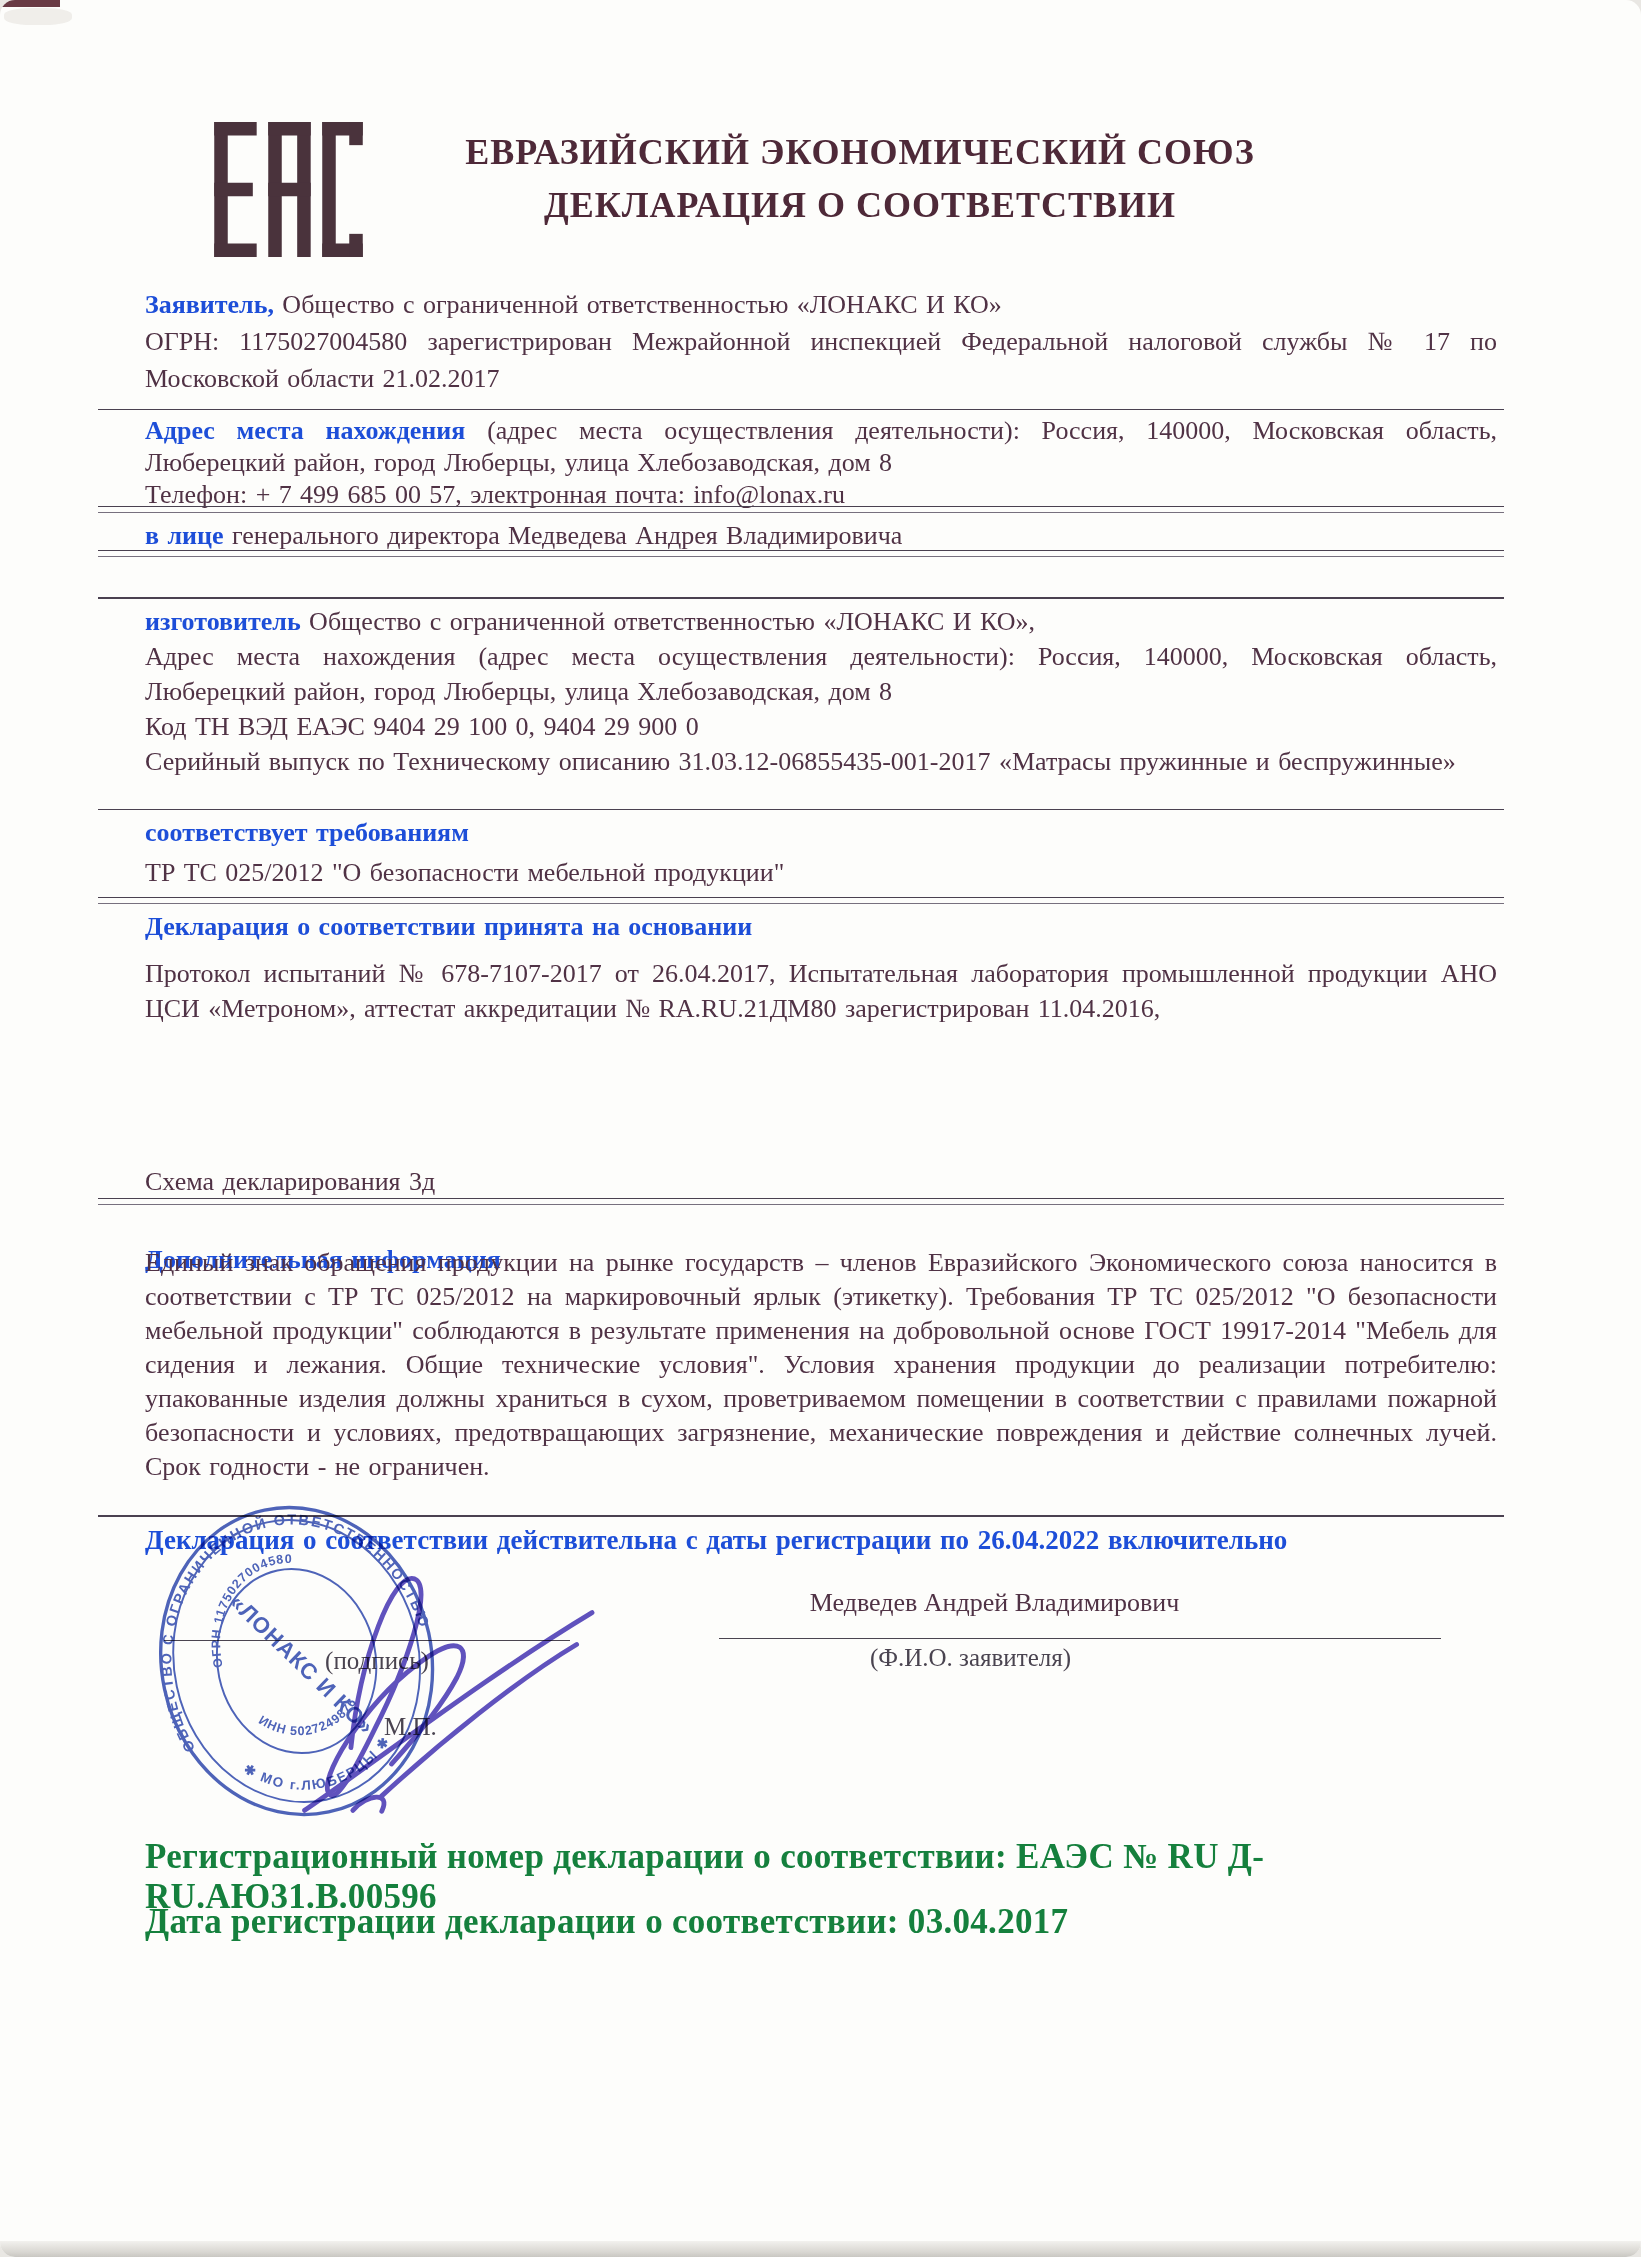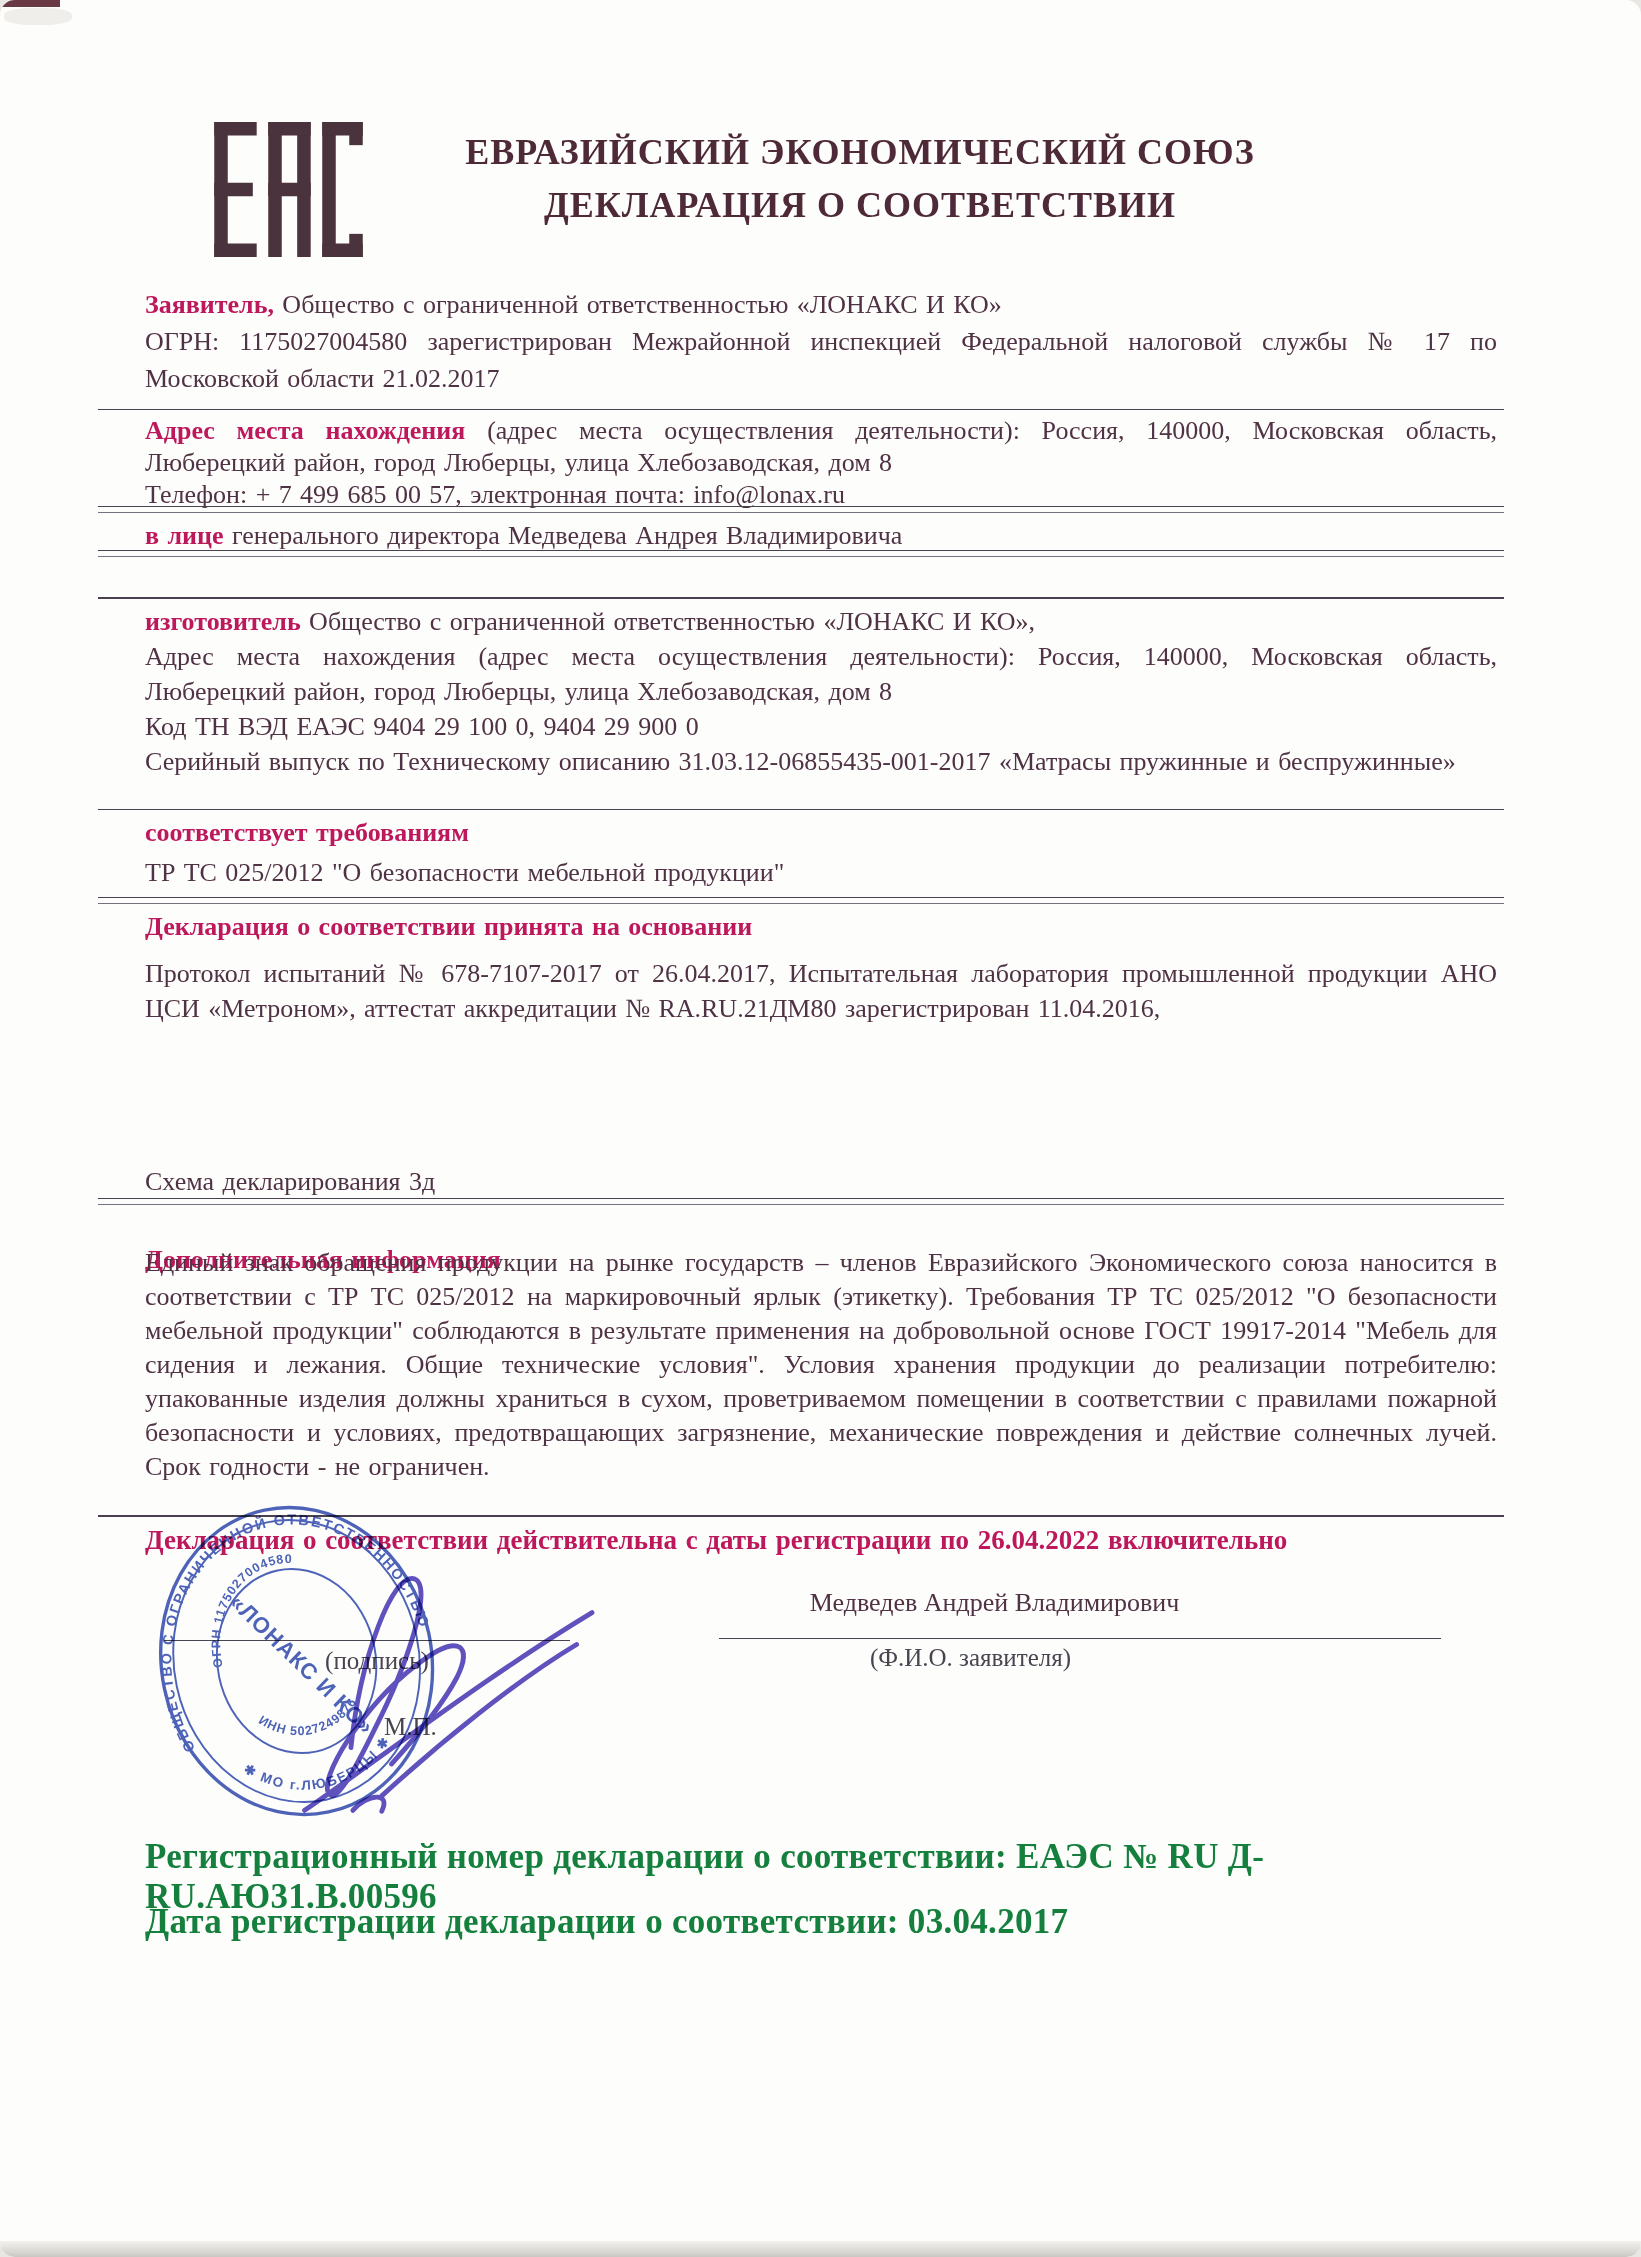--- a/index.html
+++ b/index.html
@@ -3,21 +3,21 @@
 <meta charset="utf-8">
 <style>
   html,body{margin:0;padding:0;background:#e9e7e3;}
   .page{
     position:relative;width:1641px;height:2257px;margin:0 auto;
     background:#fdfdfb;overflow:hidden;
     font-family:"Liberation Serif", serif;color:#503245;border-radius:15px;
   }
   .abs{position:absolute;}
   p{margin:0;}
-  .b{font-weight:bold;color:#be185d;}
+  .b{font-weight:bold;color:#1d4ed8;}
   .body-text{font-size:26px;line-height:35px;text-align:justify;word-spacing:1.9px;}
   .title{
     left:406px;top:126px;width:908px;text-align:center;
     font-weight:bold;font-size:36px;line-height:53px;color:#4e2938;letter-spacing:1px;
   }
   .rule{left:98px;width:1406px;height:0;border-top:1.9px solid #4a4150;}
   .rule-d{left:98px;width:1406px;height:4.8px;border-top:1.9px solid #4a4150;border-bottom:1px solid #77707e;}
   .caption{font-size:25px;color:#4a4450;}
   .sig-line{height:0;border-top:1.9px solid #4a4450;}
   .reg-line{font-size:35px;font-weight:bold;color:#15803d;letter-spacing:0.3px;}

